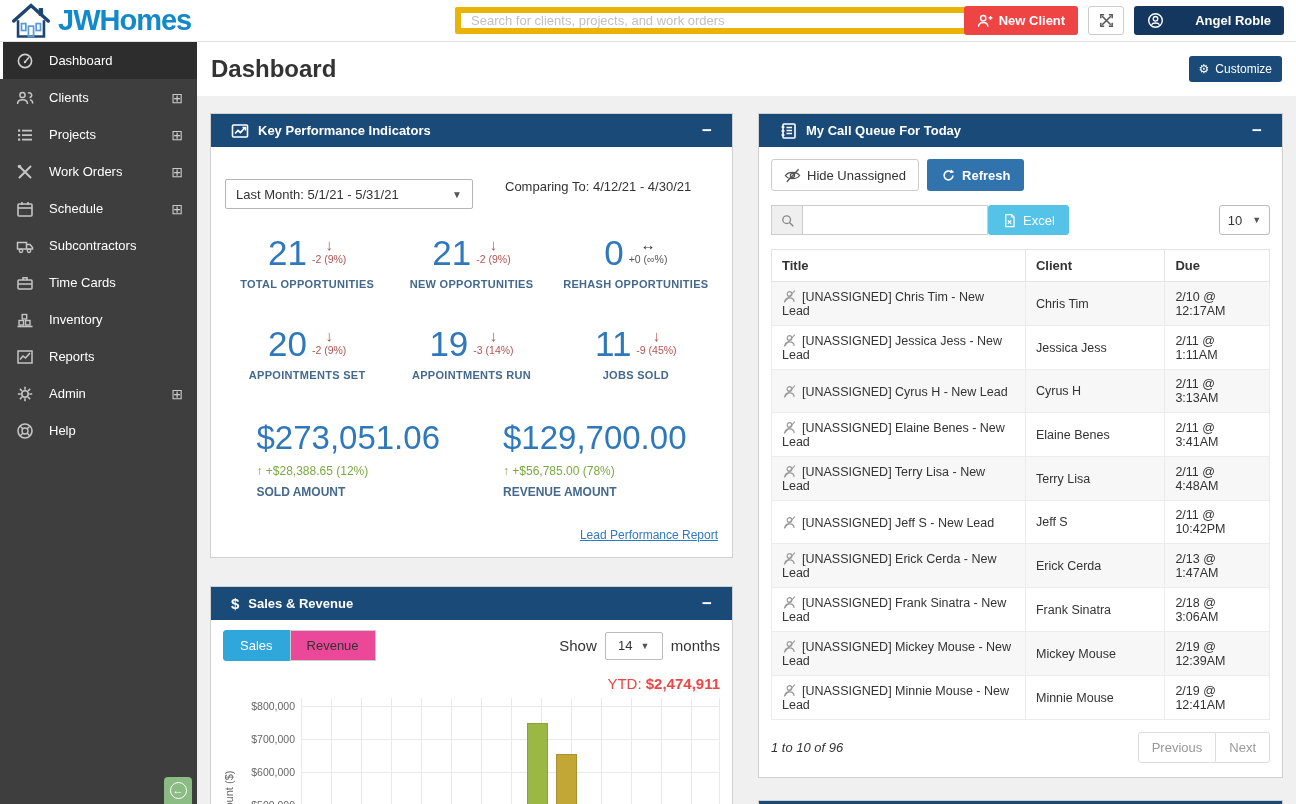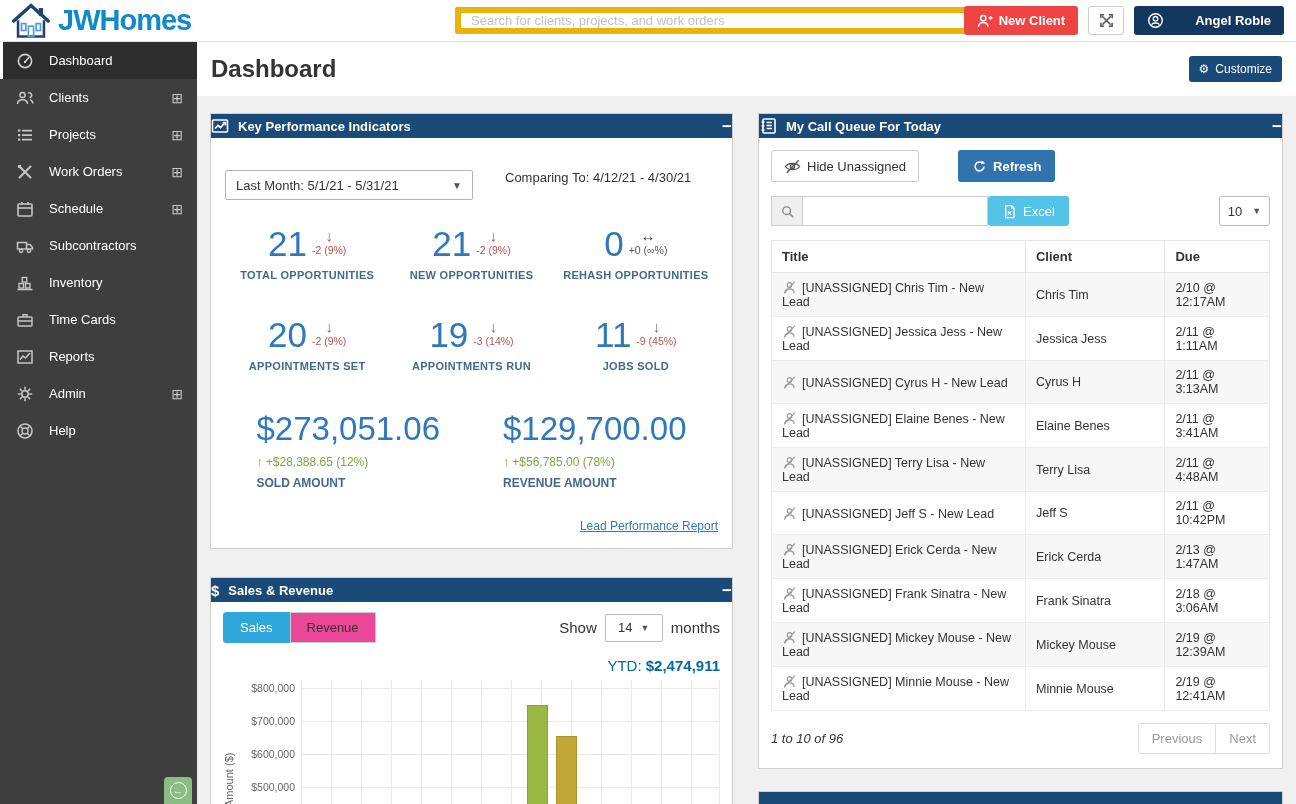--- a/index.html
+++ b/index.html
@@ -43,22 +43,22 @@
     justify-content:space-between; padding:0 14px; }
   .page-title { font-size:24px; font-weight:bold; color:#333; }
   .btn-customize { background:#1a4a78; color:#fff; height:26px; padding:0 10px; font-size:12px; }
 
   .content { display:flex; gap:25px; padding:17px 13px 0 13px; }
   .col-left { width:523px; flex-shrink:0; }
   .col-right { width:525px; flex-shrink:0; }
 
   
   .panel { background:#fff; border:1px solid #d0d0d0; }
-  .panel-head { background:#1a4a78; color:#fff; height:24px; display:flex;
-    align-items:center; padding:0 0; font-size:13px; font-weight:bold; gap:9px; }
+  .panel-head { background:#1a4a78; color:#fff; height:33px; display:flex;
+    align-items:center; padding:0 20px; font-size:13px; font-weight:bold; gap:9px; }
   .panel-head .ph-ico { display:inline-flex; }
   .panel-head .minus { margin-left:auto; font-size:17px; cursor:pointer; line-height:1; }
 
   
   .kpi-body { padding:16px 14px 14px; }
   .kpi-controls { display:flex; align-items:center; }
   .kpi-select { width:248px; height:30px; border:1px solid #b5b5b5; border-radius:2px;
     font-size:13px; color:#333; display:flex; align-items:center; padding:0 10px; cursor:pointer;margin-top:16px; }
   .kpi-select .caret { margin-left:auto; color:#555; font-size:10px; }
   .kpi-compare { margin-left:32px; font-size:13px; color:#333; }
@@ -86,40 +86,40 @@
   .sales-body { padding:10px 12px 0; }
   .sales-toolbar { display:flex; align-items:center; }
   .tab { height:31px; padding:0 16px; font-size:13px; border:1px solid #ccc;
     background:#ec4899; color:#333; cursor:pointer; font-family:inherit; }
   .tab.active { background:#2fa7da; border-color:#2fa7da; color:#fff; border-radius:3px 0 0 3px; }
   .tab:last-child { border-left:none; border-radius:0 3px 3px 0; }
   .show-group { margin-left:auto; display:flex; align-items:center; gap:8px;
     font-size:15px; color:#333; }
   .months-select { width:58px; height:28px; border:1px solid #bbb; border-radius:2px;
     font-size:13px; display:flex; align-items:center; justify-content:center; gap:8px; cursor:pointer; }
-  .ytd-row { text-align:right; margin-top:14px; font-size:15px; color:#0369a1; }
+  .ytd-row { text-align:right; margin-top:14px; font-size:15px; color:#ef4444; }
   .ytd-row b { font-weight:bold; }
   .chart-wrap { display:flex; margin-top:6px; }
   .y-axis-label { writing-mode:vertical-rl; transform:rotate(180deg); font-size:11px;
     color:#666; text-align:center; width:16px; padding-top:30px; }
   .yticks { width:62px; position:relative; }
   .yticks span { position:absolute; right:6px; font-size:10.5px; color:#666; }
   .yticks span:nth-child(1){top:2px;} .yticks span:nth-child(2){top:35px;}
   .yticks span:nth-child(3){top:68px;} .yticks span:nth-child(4){top:101px;}
   .yticks span:nth-child(5){top:134px;}
   .plot { flex:1; height:230px; position:relative; border-right:1px solid #e9e9e9;
     background-image:
       repeating-linear-gradient(to right, #e9e9e9 0 1px, transparent 1px 30px),
       repeating-linear-gradient(to bottom, #e9e9e9 0 1px, transparent 1px 33px);
     background-position:0 8px; overflow:hidden; }
   .chart-bar { position:absolute; width:21px; bottom:0; border:1px solid rgba(0,0,0,.12); }
 
   
   .cq-body { padding:12px; }
-  .cq-row1 { display:flex;gap:31px; }
+  .cq-row1 { display:flex; }
   .btn-hide { background:#fff; border:1px solid #ccc; color:#333; height:32px; padding:0 12px; }
   .btn-refresh { background:#3173ad; color:#fff; height:32px; padding:0 14px;
     margin-left:8px; font-weight:bold; }
   .cq-row2 { display:flex; align-items:center; margin-top:14px; }
   .search-group { display:flex; }
   .search-addon { width:32px; height:30px; background:#efefef; border:1px solid #ccc;
     display:flex; align-items:center; justify-content:center; }
   .cq-search { width:185px; height:30px; border:1px solid #ccc; border-left:none;
     font-family:inherit; font-size:13px; padding:0 8px; }
   .btn-excel { background:#55c3e8; color:#fff; height:30px; padding:0 14px;
@@ -351,32 +351,32 @@
       <span class="s-ico" style="color:#c5c5c5">
           <svg width="18" height="18">
             <use href="#i-truck"></use>
           </svg>
         </span>
       <span>Subcontractors</span>
     </div>
     <div class="side-item">
       <span class="s-ico" style="color:#c5c5c5">
           <svg width="18" height="18">
+            <use href="#i-briefcase"></use>
+          </svg>
+        </span>
+      <span>Time Cards</span>
+    </div>
+    <div class="side-item">
+      <span class="s-ico" style="color:#c5c5c5">
+          <svg width="18" height="18">
             <use href="#i-inventory"></use>
           </svg>
         </span>
       <span>Inventory</span>
-    </div>
-    <div class="side-item">
-      <span class="s-ico" style="color:#c5c5c5">
-          <svg width="18" height="18">
-            <use href="#i-briefcase"></use>
-          </svg>
-        </span>
-      <span>Time Cards</span>
     </div>
     <div class="side-item">
       <span class="s-ico" style="color:#c5c5c5">
           <svg width="18" height="18">
             <use href="#i-chart"></use>
           </svg>
         </span>
       <span>Reports</span>
     </div>
     <div class="side-item">

